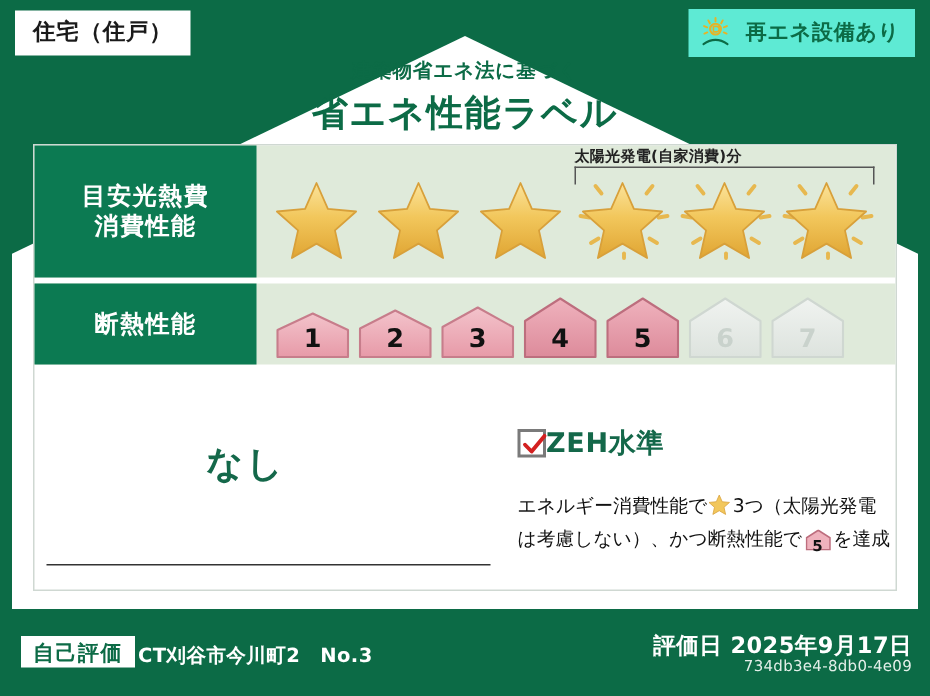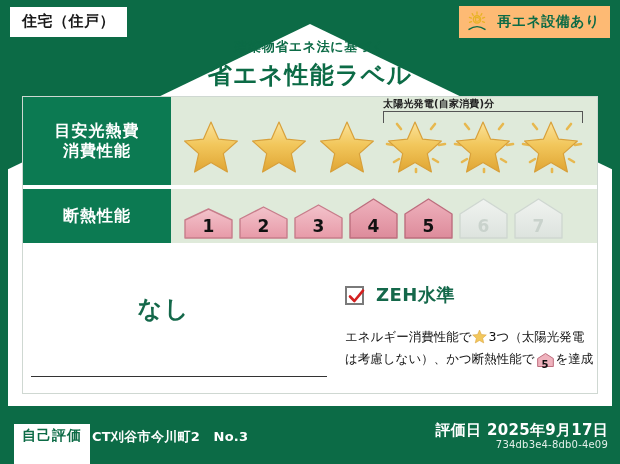--- a/index.html
+++ b/index.html
@@ -29,21 +29,21 @@
     font-weight: 600;
     padding: 5px 12px 6px 12px;
     letter-spacing: 0.5px;
     white-space: nowrap;
   }
 
   
   .reene-badge {
     position: absolute;
     right: 10px; top: 6px;
-    background: #fdba74;
+    background: #5eead4;
     display: flex;
     align-items: center;
     gap: 6px;
     padding: 5px 10px 5px 8px;
     white-space: nowrap;
   }
   .reene-badge .label {
     color: #0c6b46;
     font-size: 14px;
     font-weight: 700;
@@ -220,21 +220,21 @@
   }
   .cost-rule {
     position: absolute;
     left: 8px; bottom: 18px;
     width: 296px;
     height: 1px;
     background: #333;
   }
 
   
-  .zeh-head { display: flex; align-items: center; gap: 12px; }
+  .zeh-head { display: flex; align-items: center; gap: 0; }
   .zeh-check {
     width: 19px; height: 19px;
     border: 2px solid #7a7a7a;
     background: #fff;
     position: relative;
     flex: 0 0 19px;
   }
   .zeh-check svg { position: absolute; left: 1px; top: 0px; }
   .zeh-title {
     color: #14684a;
@@ -264,21 +264,21 @@
     height: 50px;
     color: #ffffff;
   }
   .self-badge {
     position: absolute;
     left: 14px; top: 10px;
     background: #ffffff;
     color: #0c6b46;
     font-size: 14px;
     font-weight: 800;
-    padding: 3px 8px 19px 8px;
+    padding: 3px 8px 0 8px;
     letter-spacing: 1px;
   }
   .address {
     position: absolute;
     left: 92px; top: 14px;
     font-size: 13px;
     font-weight: 600;
     letter-spacing: 0.3px;
     white-space: nowrap;
   }

